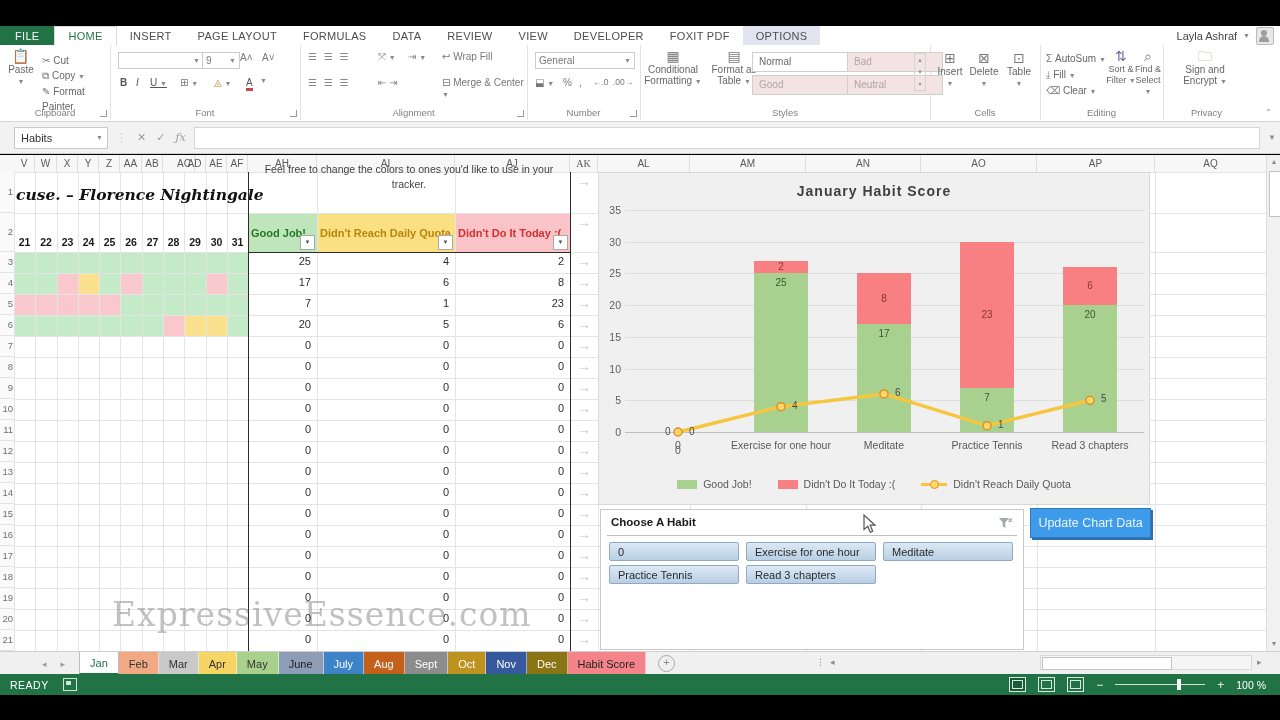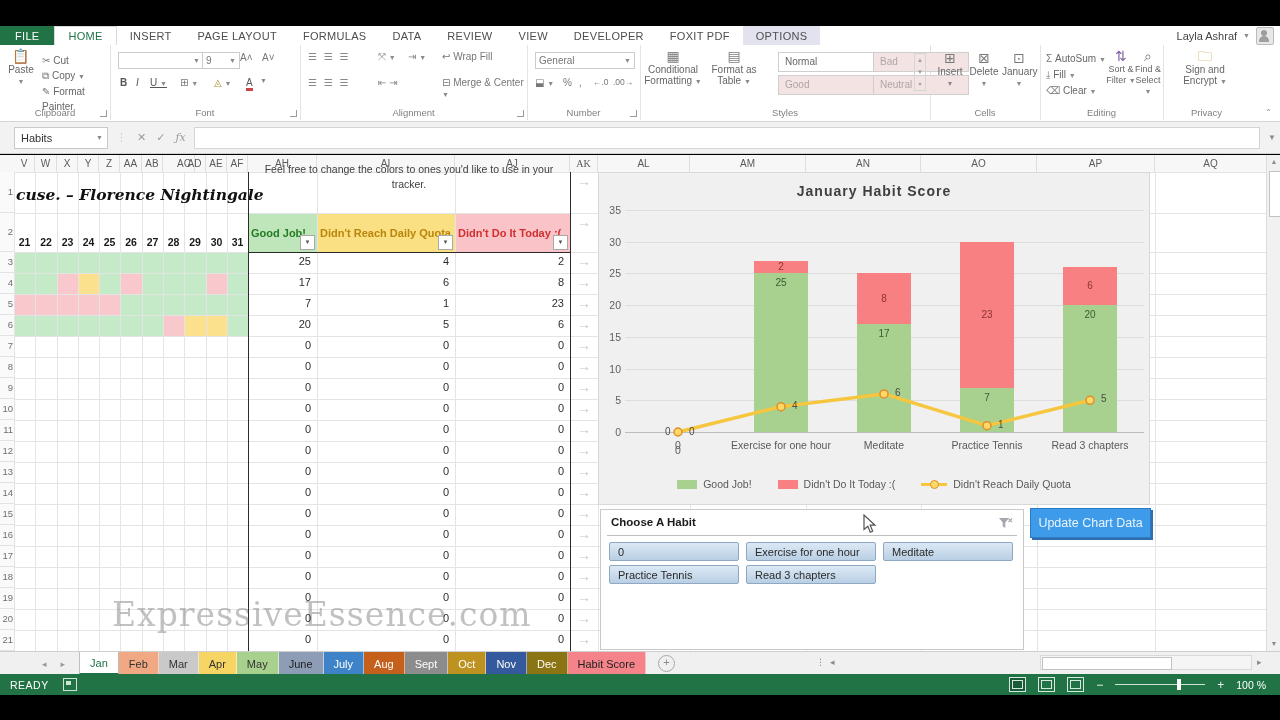--- a/index.html
+++ b/index.html
@@ -202,34 +202,34 @@
 
     <div class="rgroup" style="left:640px;width:290px;">
       <div class="bigbtn" style="left:2px;top:6px;width:62px;">
         <span class="ic">▦</span>
         <span>Conditional Formatting</span> <span class="dd">▼</span>
       </div>
       <div class="bigbtn" style="left:66px;top:6px;width:56px;">
         <span class="ic">▤</span>
         <span>Format as Table</span> <span class="dd">▼</span>
       </div>
-      <div style="position:absolute;left:138px;top:7px;display:grid;grid-template-columns:92px 92px;grid-gap:3px;">
+      <div style="position:absolute;left:112px;top:7px;display:grid;grid-template-columns:92px 92px;grid-gap:3px;">
         <span class="stylebox">Normal</span>
         <span class="stylebox pale">Bad</span>
         <span class="stylebox pale">Good</span>
         <span class="stylebox pale">Neutral</span>
       </div>
       <div style="position:absolute;right:4px;top:8px;width:10px;color:#999;font-size:6px;text-align:center;line-height:12px;border:1px solid #d5d5d5;">▲<br>▼<br>▾</div>
       <div class="glabel">Styles</div>
     </div>
 
     <div class="rgroup" style="left:930px;width:110px;">
       <div class="bigbtn" style="left:4px;top:8px;width:32px;"><span class="ic">⊞</span><span>Insert</span><br><span class="dd">▼</span></div>
       <div class="bigbtn" style="left:38px;top:8px;width:32px;"><span class="ic">⊠</span><span>Delete</span><br><span class="dd">▼</span></div>
-      <div class="bigbtn" style="left:72px;top:8px;width:34px;"><span class="ic">⊡</span><span>January</span><br><span class="dd">▼</span></div>
+      <div class="bigbtn" style="left:72px;top:8px;width:34px;"><span class="ic">⊡</span><span>Table</span><br><span class="dd">▼</span></div>
       <div class="glabel">Cells</div>
     </div>
 
     <div class="rgroup" style="left:1040px;width:123px;">
       <div style="position:absolute;left:6px;top:6px;line-height:15px;">
         <div><span class="gi">Σ</span> <span>AutoSum</span> <span class="dd">▼</span></div>
         <div><span class="gi">⤓</span> <span>Fill</span> <span class="dd">▼</span></div>
         <div><span class="gi">⌫</span> <span>Clear</span> <span class="dd">▼</span></div>
       </div>
       <div class="bigbtn" style="left:66px;top:6px;width:30px;font-size:9px;"><span class="ic" style="color:#7d5fa0;">⇅</span><span>Sort &amp; Filter</span> <span class="dd">▼</span></div>

